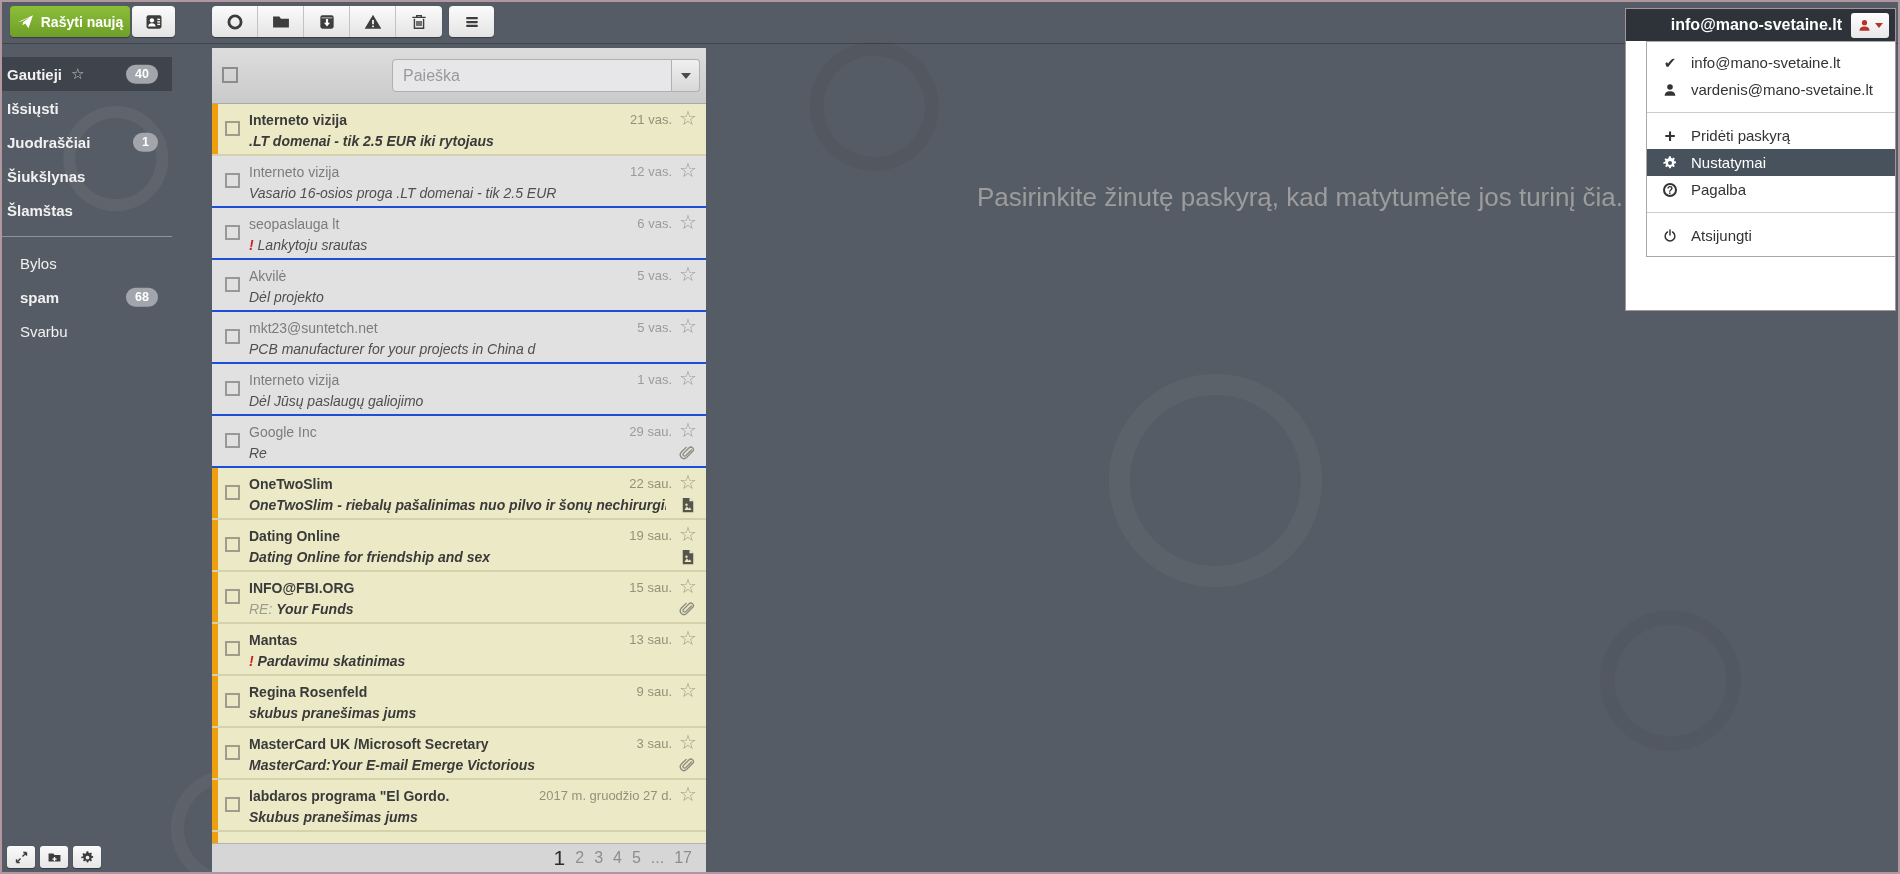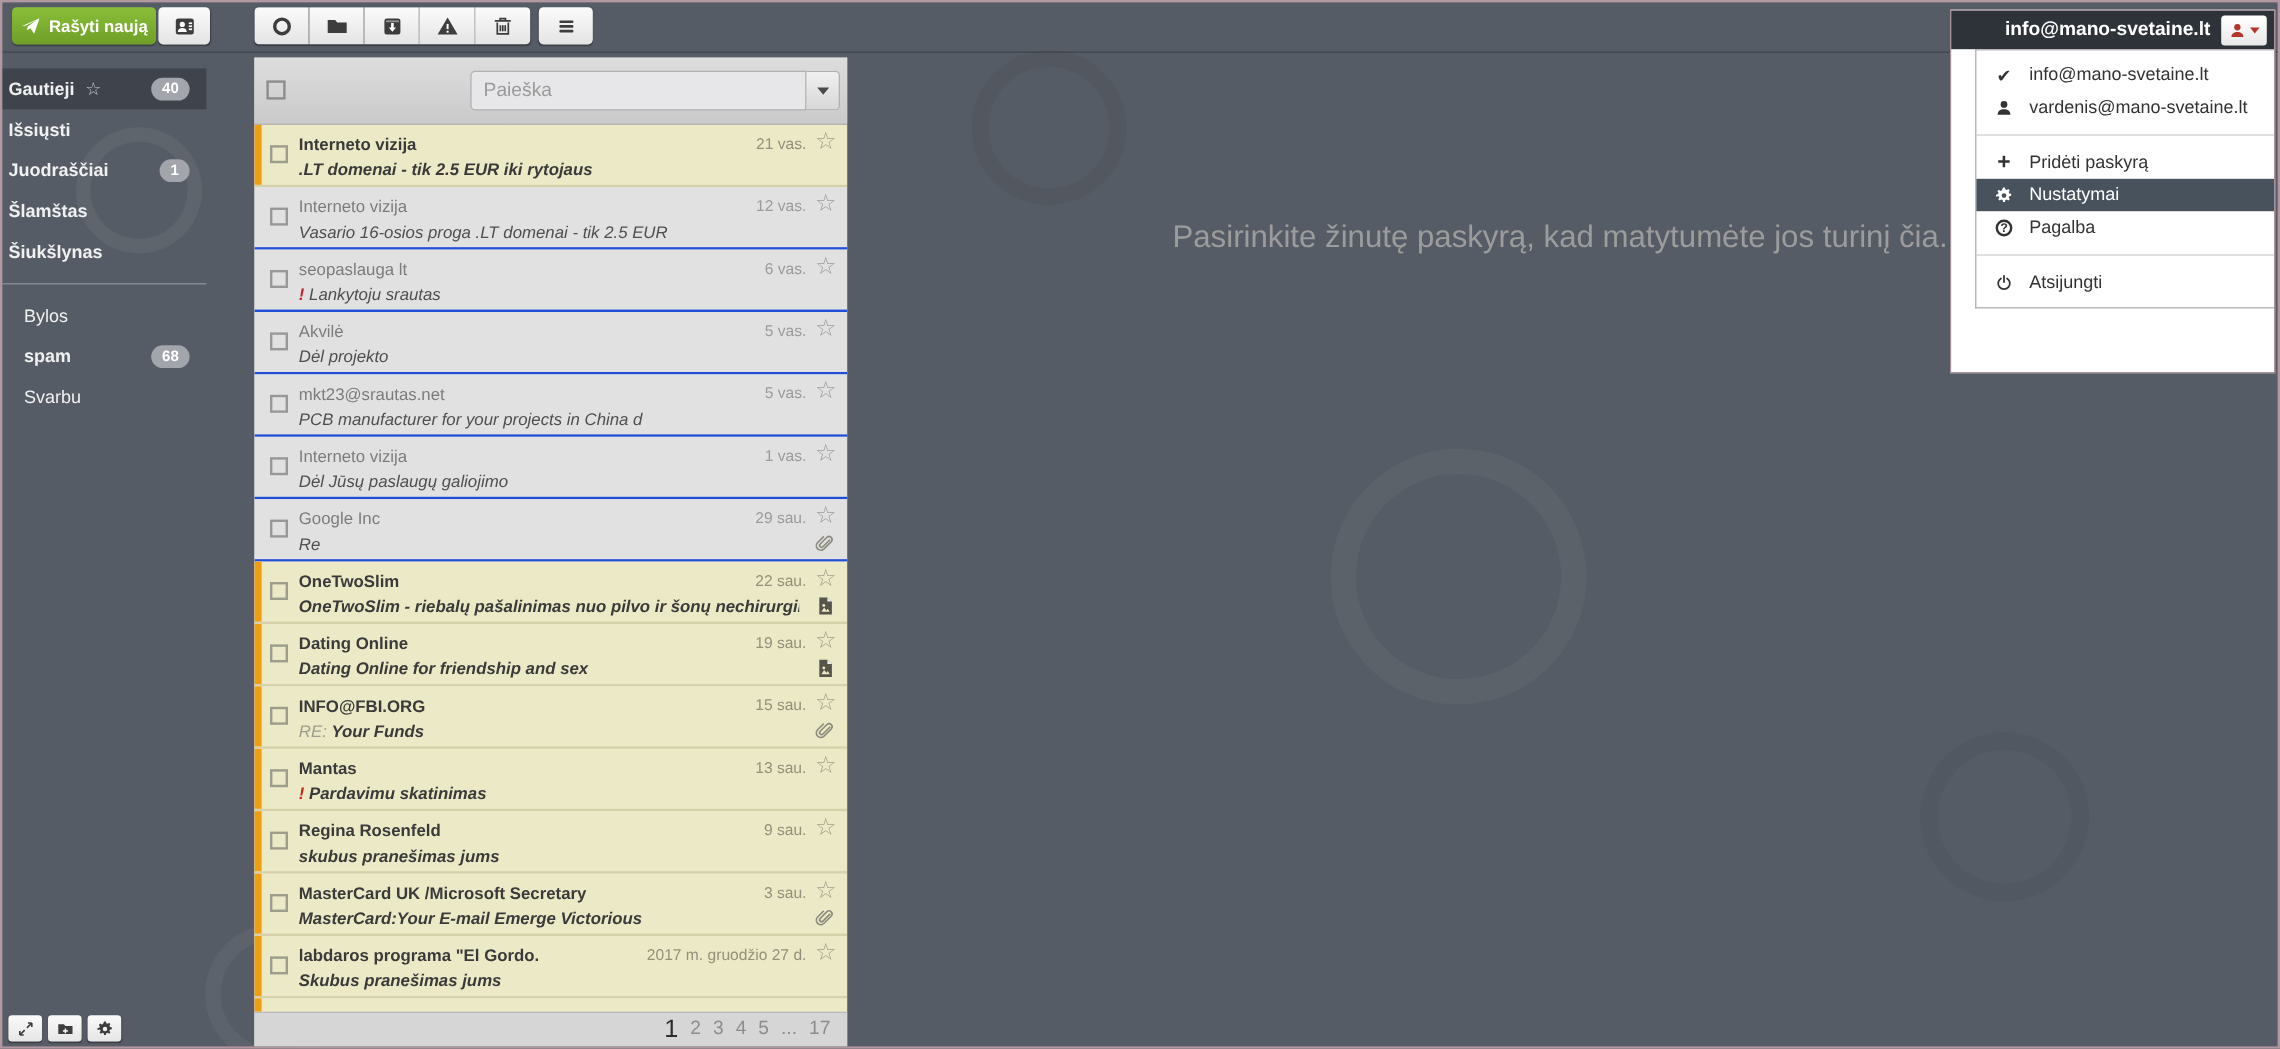--- a/index.html
+++ b/index.html
@@ -198,24 +198,24 @@
           <span class="badge">40</span>
         </div>
         <div class="folder">
           <span>Išsiųsti</span>
         </div>
         <div class="folder">
           <span>Juodraščiai</span>
           <span class="badge">1</span>
         </div>
         <div class="folder">
+          <span>Šiukšlynas</span>
+        </div>
+        <div class="folder">
           <span>Šlamštas</span>
-        </div>
-        <div class="folder">
-          <span>Šiukšlynas</span>
         </div>
         <div class="sdivider"></div>
         <div class="folder sub">
           <span>Bylos</span>
         </div>
         <div class="folder sub boldname">
           <span>spam</span>
           <span class="badge">68</span>
         </div>
         <div class="folder sub">
@@ -284,21 +284,21 @@
         </div>
         <div class="msg">
           <span class="mcheck"></span>
           <div class="msender">Akvilė</div>
           <div class="msubject">Dėl projekto</div>
           <span class="mdate">5 vas.</span>
           <span class="mstar">☆</span>
         </div>
         <div class="msg">
           <span class="mcheck"></span>
-          <div class="msender">mkt23@srautas.net</div>
+          <div class="msender">mkt23@suntetch.net</div>
           <div class="msubject">PCB manufacturer for your projects in China d</div>
           <span class="mdate">5 vas.</span>
           <span class="mstar">☆</span>
         </div>
         <div class="msg">
           <span class="mcheck"></span>
           <div class="msender">Interneto vizija</div>
           <div class="msubject">Dėl Jūsų paslaugų galiojimo</div>
           <span class="mdate">1 vas.</span>
           <span class="mstar">☆</span>

